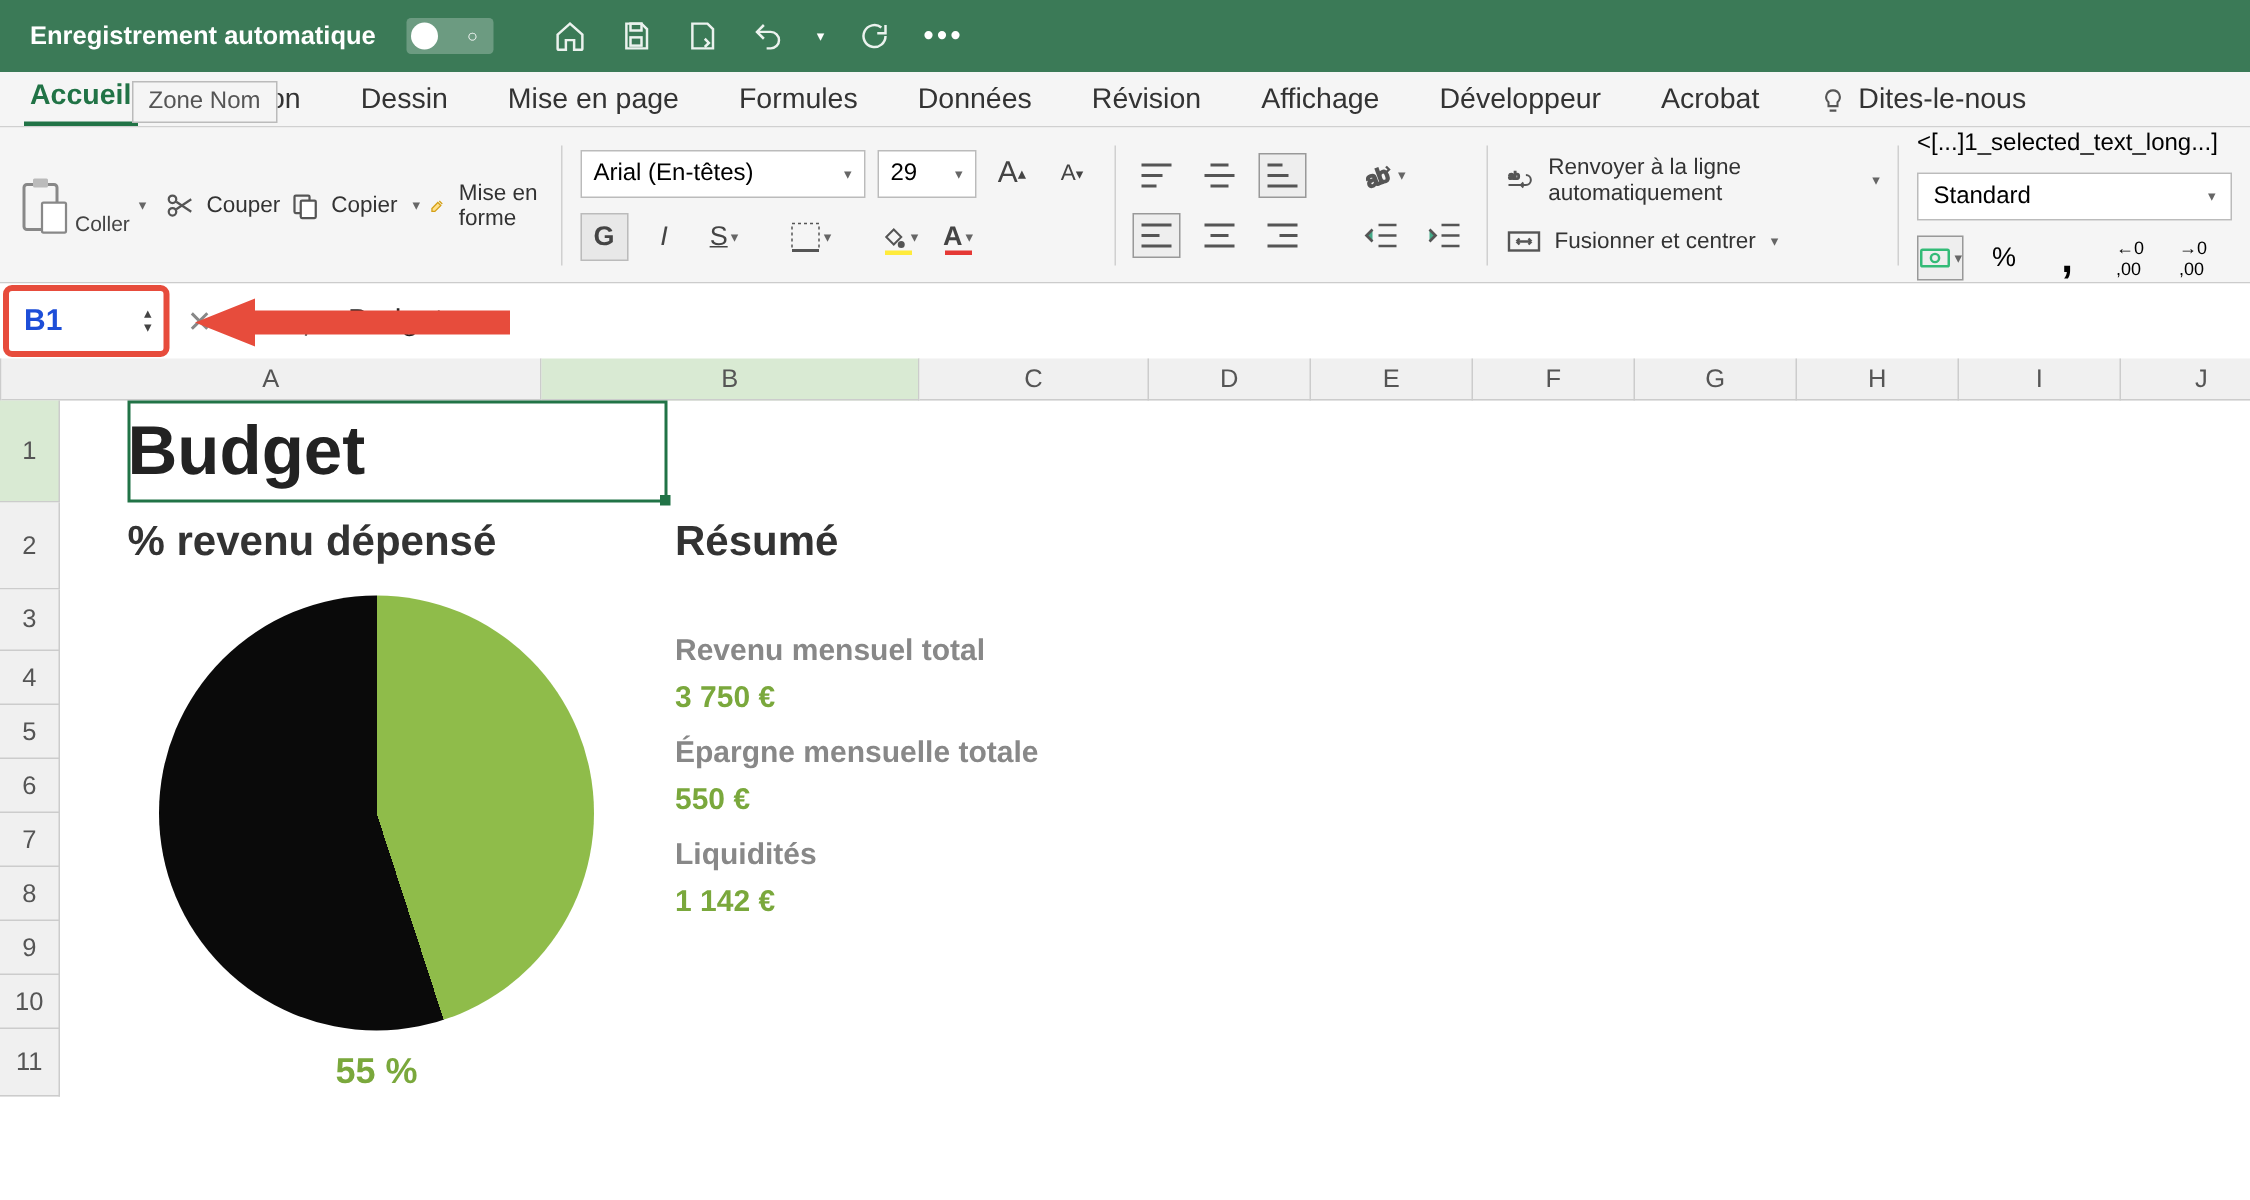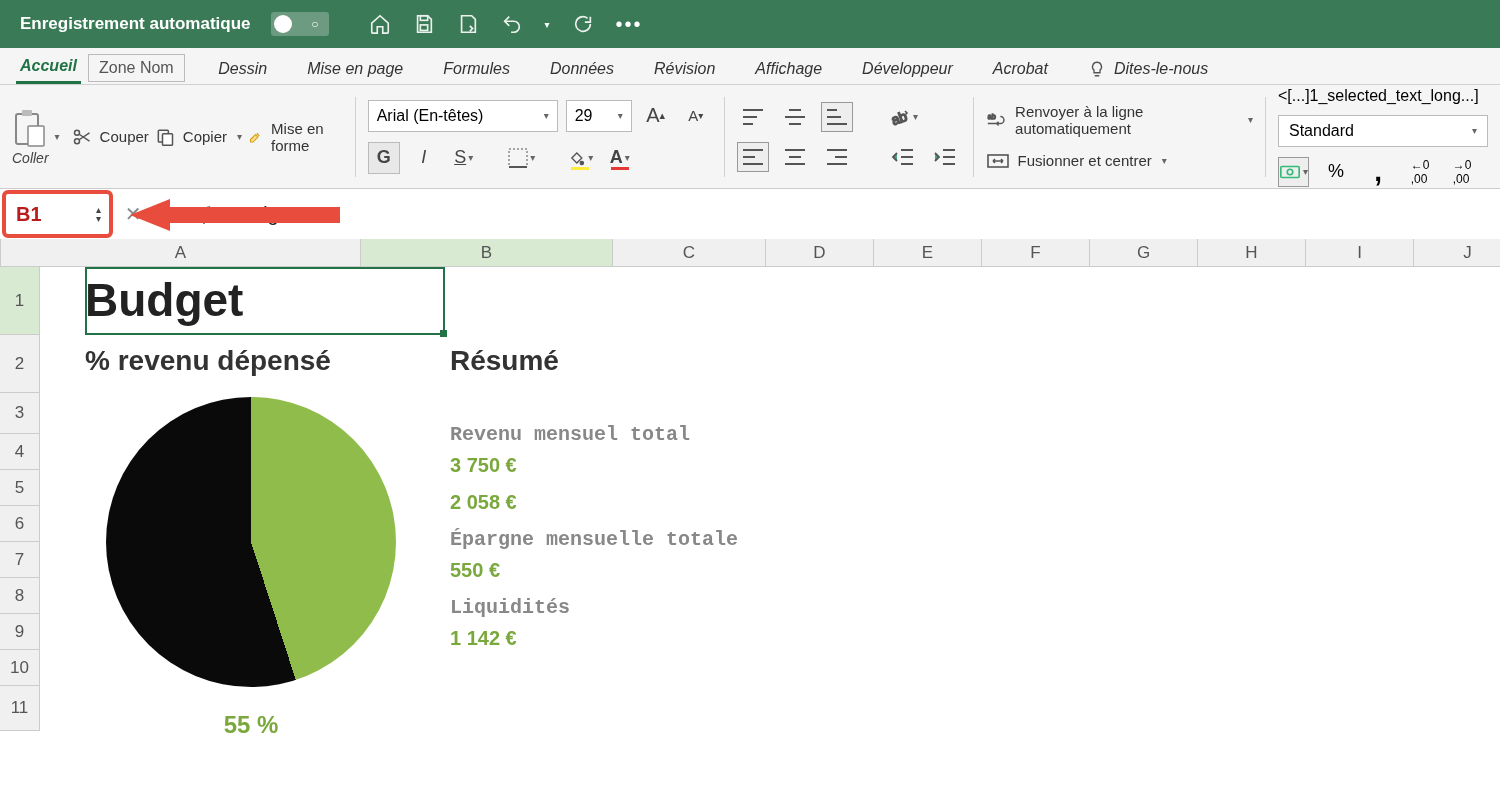--- a/index.html
+++ b/index.html
@@ -10,29 +10,29 @@
 .autosave-label { font-size: 17px; font-weight: 700; }
 .toggle { width: 58px; height: 24px; background: rgba(255,255,255,0.25); border-radius: 3px; position: relative; display: flex; align-items: center; }
 .toggle-knob { width: 18px; height: 18px; background: #fff; border-radius: 50%; margin-left: 3px; }
 .toggle-o { position: absolute; right: 10px; color: #fff; font-size: 12px; }
 .tb-icons { display: flex; gap: 22px; margin-left: 20px; align-items: center; }
 .tb-icon { width: 22px; height: 22px; color: #fff; opacity: 0.9; cursor: pointer; }
 .tb-dots { font-size: 20px; letter-spacing: 2px; }
 
 
 .ribbon-tabs { height: 37px; background: #f5f5f5; display: flex; align-items: flex-end; padding: 0 16px; gap: 32px; border-bottom: 1px solid #d0d0d0; }
-.ribbon-tab { font-size: 16px; color: #333; padding: 6px 4px; cursor: pointer; font-style: italic; }
+.ribbon-tab { font-size: 19px; color: #333; padding: 6px 4px; cursor: pointer; }
 .ribbon-tab.active { color: #217346; font-weight: 700; border-bottom: 3px solid #217346; }
 .ribbon-tab.tell { display: flex; align-items: center; gap: 8px; }
 .bulb { width: 18px; height: 18px; }
 
 
 .ribbon { height: 104px; background: #f5f5f5; border-bottom: 1px solid #ccc; display: flex; align-items: center; padding: 6px 12px; gap: 6px; }
 .ribbon-sep { width: 1px; height: 80px; background: #d0d0d0; margin: 0 6px; }
-.paste-big { display: flex; flex-direction: column; align-items: flex-start; gap: 2px; cursor: pointer; font-style: italic; }
+.paste-big { display: flex; flex-direction: row; align-items: flex-end; gap: 2px; cursor: pointer; }
 .paste-icon { width: 36px; height: 40px; }
 .paste-label { font-size: 14px; color: #444; }
 .paste-drop { font-size: 10px; color: #666; }
 .clip-actions { display: flex; gap: 6px; margin-left: 6px; }
 .clip-action { display: flex; align-items: center; gap: 8px; font-size: 15px; color: #333; cursor: pointer; }
 .clip-ic { width: 20px; height: 20px; }
 
 .font-col { display: flex; flex-direction: column; gap: 10px; }
 .font-row { display: flex; gap: 8px; align-items: center; }
 .font-select { width: 190px; height: 32px; border: 1px solid #bbb; background: #fff; font-size: 16px; padding: 0 8px; display: flex; align-items: center; justify-content: space-between; cursor: pointer; }
@@ -55,21 +55,21 @@
 
 .numfmt-col { display: flex; flex-direction: column; gap: 10px; }
 .numfmt-select { width: 210px; height: 32px; border: 1px solid #bbb; background: #fff; font-size: 16px; padding: 0 10px; display: flex; align-items: center; justify-content: space-between; cursor: pointer; }
 .numfmt-row { display: flex; gap: 12px; align-items: center; }
 .nf-btn { min-width: 30px; height: 30px; display: flex; align-items: center; justify-content: center; font-size: 18px; cursor: pointer; }
 .nf-btn.framed { border: 1px solid #999; background: #eee; }
 
 
 .formula-bar { height: 50px; display: flex; align-items: center; background: #fff; position: relative; }
 .name-box-wrap { border: 4px solid #e74c3c; border-radius: 6px; height: 48px; display: flex; align-items: center; padding: 0 8px 0 10px; margin-left: 2px; background: #fff; }
-.name-box { width: 80px; font-size: 20px; font-weight: 700; color: #b91c1c; border: none; outline: none; }
+.name-box { width: 80px; font-size: 20px; font-weight: 700; color: #1d4ed8; border: none; outline: none; }
 .name-stepper { display: flex; flex-direction: column; font-size: 10px; color: #444; line-height: 9px; cursor: pointer; }
 .tooltip { position: absolute; left: 88px; top: 54px; background: #f5f5f5; border: 1px solid #bbb; padding: 4px 10px; font-size: 16px; color: #555; z-index: 10; }
 .fb-btn { width: 40px; display: flex; justify-content: center; color: #888; font-size: 20px; cursor: pointer; }
 .fb-check { font-size: 20px; }
 .fx { font-style: italic; font-family: Georgia, serif; font-size: 18px; color: #555; margin: 0 10px; }
 .formula-input { flex: 1; font-size: 20px; color: #222; padding-left: 6px; }
 .arrow-annot { position: absolute; left: 130px; top: 8px; pointer-events: none; }
 
 
 .grid-area { display: flex; position: relative; }
@@ -81,25 +81,25 @@
 .row-h { background: #f0f0f0; border-right: 1px solid #ccc; border-bottom: 1px solid #ccc; display: flex; align-items: center; justify-content: center; font-size: 17px; color: #555; }
 .row-h.sel { background: #d9ead3; }
 
 .cells { position: relative; flex: 1; }
 .cell-sel { position: absolute; border: 2px solid #217346; }
 .cell-handle { position: absolute; right: -4px; bottom: -4px; width: 7px; height: 7px; background: #217346; }
 
 .content { position: absolute; left: 45px; }
 .title-text { font-size: 46px; font-weight: 700; color: #222; font-family: Arial; }
 .h2 { font-size: 28px; font-weight: 700; color: #333; font-family: Arial; }
-.label { font-size: 20px; font-weight: 700; color: #888; font-family: Liberation Mono, monospace; }
+.label { font-size: 20px; font-weight: 700; color: #888; font-family: Liberation Sans, sans-serif; }
 .val-green { font-size: 20px; font-weight: 700; color: #7aa83c; font-family: Arial; }
 .pie-wrap { position: relative; width: 290px; height: 290px; }
 .pie { width: 290px; height: 290px; border-radius: 50%; background: conic-gradient(#8fbc4a 0deg 162deg, #0a0a0a 162deg 360deg); }
-.pct { font-size: 24px; font-weight: 700; color: #7aa83c; text-align: center; margin-top: 24px; }
+.pct { font-size: 24px; font-weight: 700; color: #7aa83c; text-align: center; margin-top: 14px; }
 
 svg { display: block; }
 </style>
 </head>
 <body>
 
 <div class="titlebar">
   <span class="autosave-label">Enregistrement automatique</span>
   <div class="toggle">
     <div class="toggle-knob"></div>
@@ -405,21 +405,20 @@
       <div class="content" style="top:130px;left:66px">
         <div class="pie-wrap">
             <div class="pie"></div>
           </div>
         <div class="pct">55 %</div>
       </div>
 
       <div class="content" style="top:150px;left:410px" id="summary">
           <div class="label" style="margin-top: 6px;">Revenu mensuel total</div>
           <div class="val-green" style="margin: 8px 0px 14px;">3 750 €</div>
-          <div class="val-green" style="margin: 8px 0px 14px;">2 058 €</div>
           <div class="label" style="margin-top: 6px;">Épargne mensuelle totale</div>
           <div class="val-green" style="margin: 8px 0px 14px;">550 €</div>
           <div class="label" style="margin-top: 6px;">Liquidités</div>
           <div class="val-green" style="margin: 8px 0px 14px;">1 142 €</div>
         </div>
     </div>
   </div>
 </div>
 
 </body></html>

